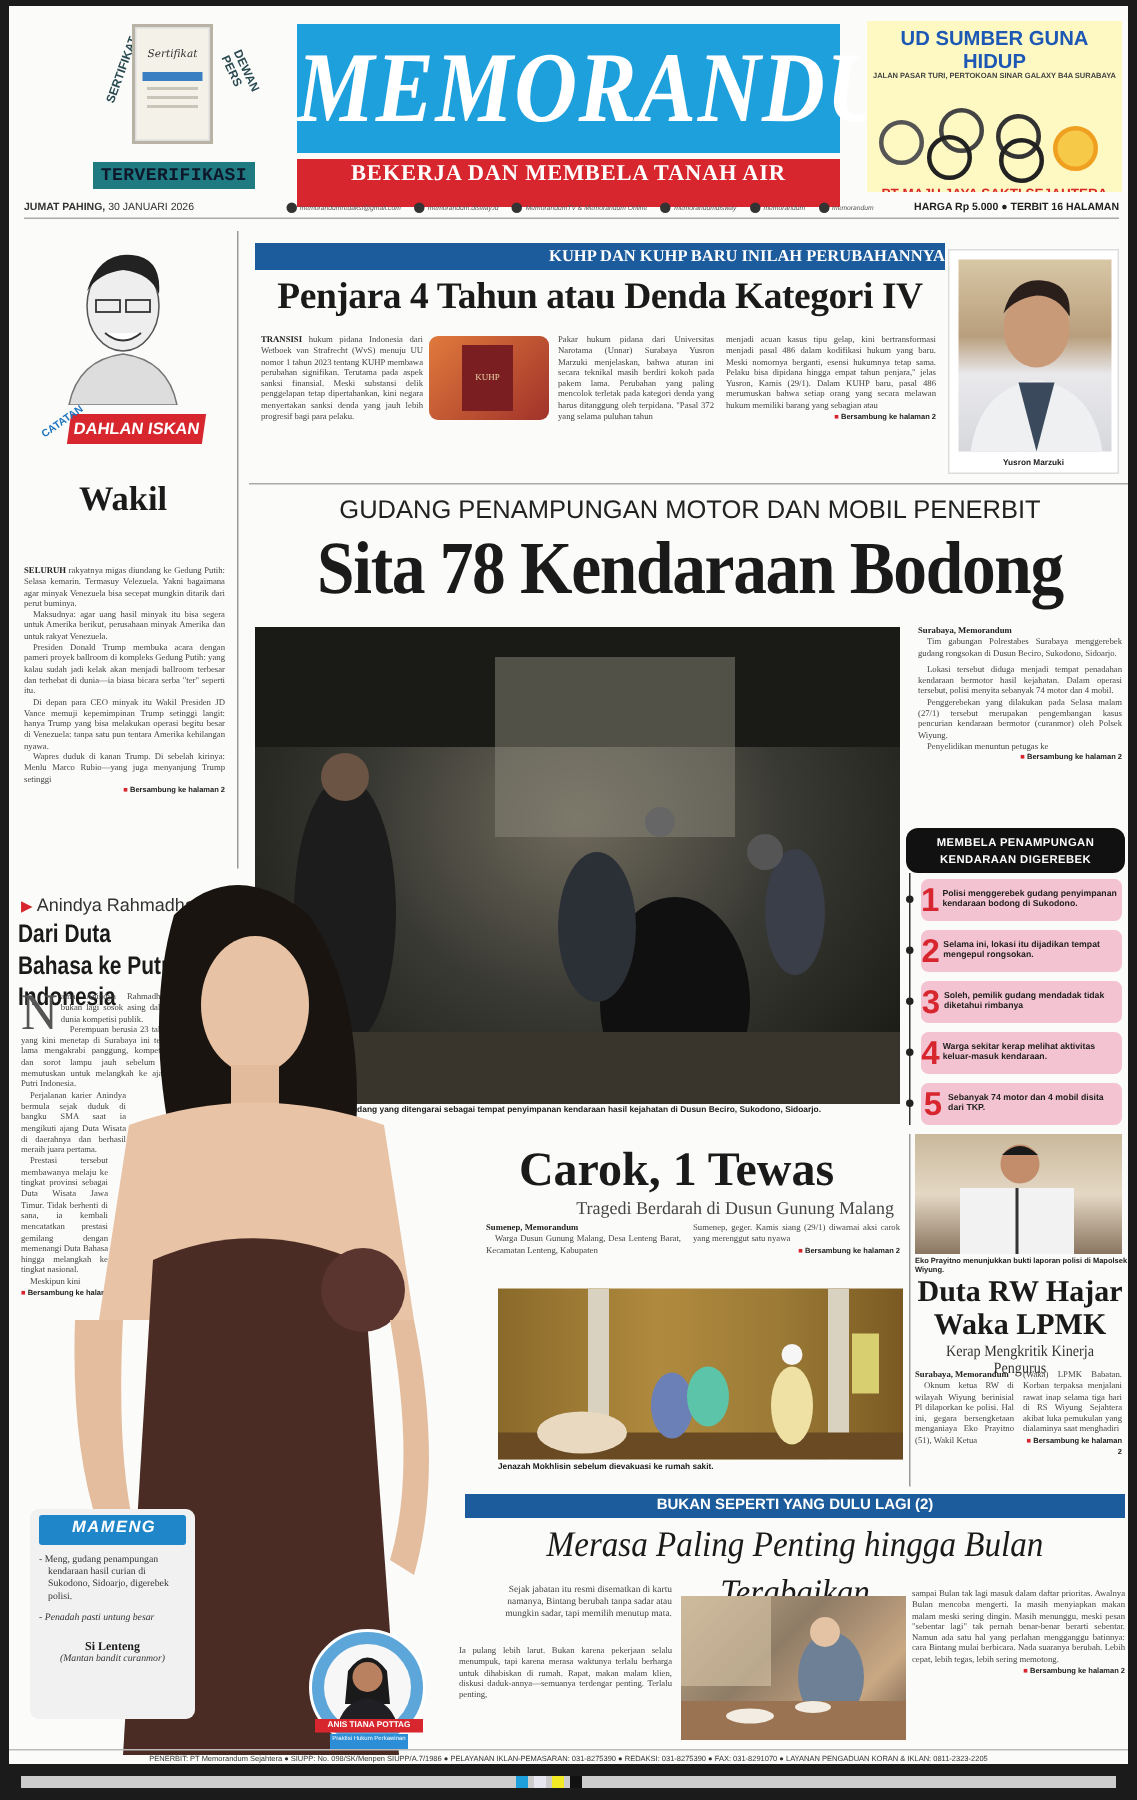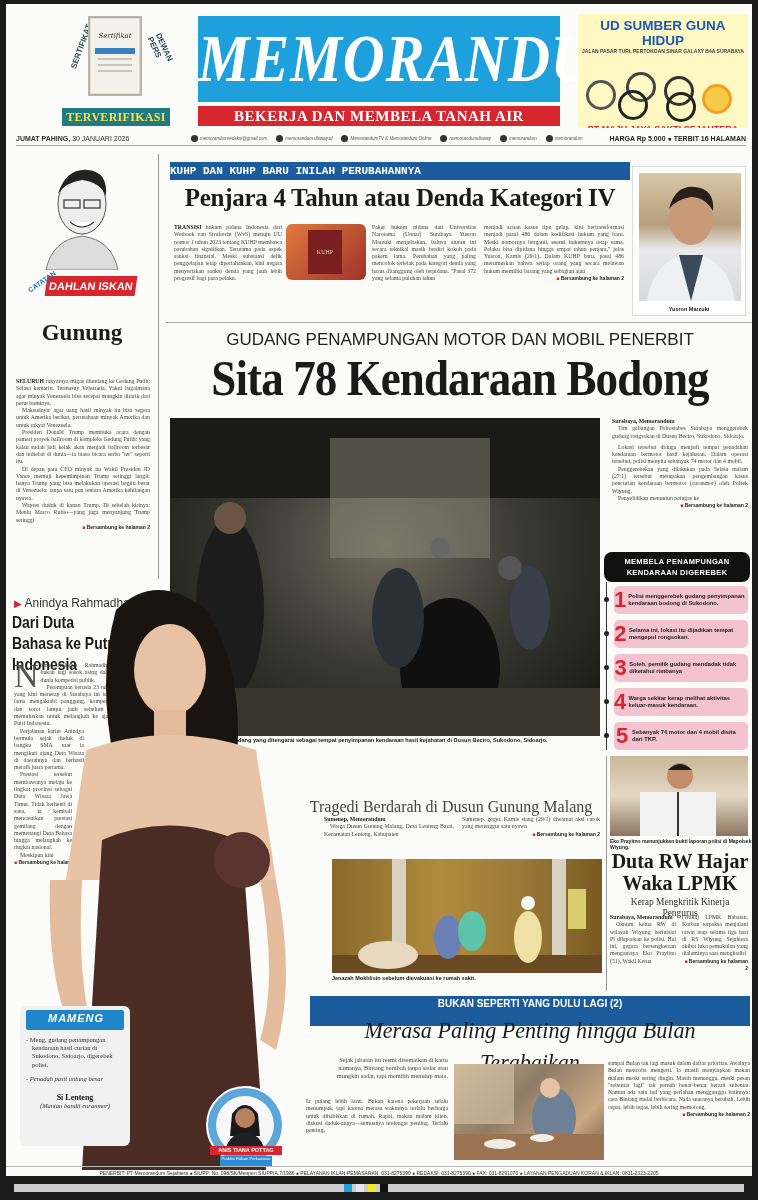--- a/index.html
+++ b/index.html
@@ -7,24 +7,24 @@
 body{font-family:"Liberation Serif",serif;color:#1a1a1a;position:relative}
 .page{position:absolute;left:6px;top:4px;width:746px;height:1172px;background:#fbfbf9;overflow:hidden}
 .abs{position:absolute}
 
 .cert{left:52px;top:8px;width:120px;height:118px}
 .cert-doc{position:absolute;left:16px;top:4px;width:54px;height:80px;background:#f4f1e8;border:2px solid #b8b3a5;box-shadow:0 0 0 1px #ddd inset}
 .cert-doc .t{font-family:"DejaVu Serif",serif;font-style:italic;font-size:7px;text-align:center;margin-top:14px;color:#333}
 .cert-doc .bar{margin:8px 5px 0;height:6px;background:#3a7fc2}
 .cert-doc .ln{margin:4px 8px 0;height:2px;background:#c9c5b9}
 .cert-arc{position:absolute;font-family:"Liberation Sans",sans-serif;font-weight:bold;font-size:8px;color:#2a4a52}
-.cert-ribbon{position:absolute;left:4px;top:96px;width:108px;height:18px;background:#1f7a82;color:#fde047;font-family:Liberation Serif, serif;font-weight:bold;font-size:12px;text-align:center;line-height:18px;letter-spacing:.3px}
+.cert-ribbon{position:absolute;left:4px;top:96px;width:108px;height:18px;background:#1f7a82;color:#0f172a;font-family:Liberation Mono, monospace;font-weight:bold;font-size:12px;text-align:center;line-height:18px;letter-spacing:.3px}
 .logo{left:192px;top:12px;width:362px;height:86px;background:#1ea0dc}
 .logo span{display:block;text-align:center;font-family:"Liberation Serif",serif;font-style:italic;font-weight:bold;color:#fff;font-size:58px;line-height:86px;letter-spacing:1px;transform:scaleY(1.15)}
-.tagline{left:192px;top:102px;width:362px;height:20px;background:#d8262e;color:#fff;text-align:center;font-weight:bold;font-size:15px;line-height:20px;letter-spacing:.5px}
+.tagline{left:192px;top:102px;width:362px;height:32px;background:#d8262e;color:#fff;text-align:center;font-weight:bold;font-size:15px;line-height:20px;letter-spacing:.5px}
 .ad{left:572px;top:10px;width:170px;height:114px;background:#fef9c3;overflow:hidden}
 .ad .h{font-family:"Liberation Sans",sans-serif;font-weight:900;color:#1d58b5;font-size:13.5px;text-align:center;margin-top:4px}
 .ad .s{font-family:"Liberation Sans",sans-serif;font-size:5px;font-weight:bold;text-align:center;color:#444}
 .ad .bikes{position:relative;height:70px}
 .wheel{position:absolute;border-radius:50%;border:3px solid #333;width:30px;height:30px}
 .ad .f{font-family:"Liberation Sans",sans-serif;font-weight:bold;color:#d8262e;font-size:9px;text-align:center}
 .infobar{left:10px;top:128px;width:730px;height:14px;font-family:"Liberation Sans",sans-serif;font-size:6px;color:#333;display:flex;align-items:center;border-bottom:1px solid #aaa}
 .infobar .date{font-size:7px;width:148px}
 .infobar .date b{font-weight:bold}
 .social{display:flex;gap:9px;flex:1;justify-content:center}
@@ -42,42 +42,42 @@
 .bodytext{font-size:5.8px;line-height:7.3px;color:#444;text-align:justify}
 .bodytext p{text-indent:6px}
 .lead{font-weight:bold;color:#222}
 .cont{font-family:"Liberation Sans",sans-serif;font-weight:bold;font-size:5px;text-align:right;color:#222}
 .cont:before{content:"■ ";color:#d8262e}
 .anin-kicker{left:8px;top:446px;font-family:"Liberation Sans",sans-serif;font-size:12px;color:#333}
 .anin-kicker:before{content:"▶ ";color:#d8262e;font-size:10px}
 .anin-title{left:6px;top:462px;width:130px;font-family:"Liberation Sans",sans-serif;font-weight:bold;font-size:17px;line-height:21px;transform:scaleX(.82);transform-origin:left}
 .dropcap{float:left;font-size:34px;line-height:28px;margin-right:2px;color:#555}
 
-.kicker-bar{left:164px;top:158px;width:460px;height:18px;background:#1c5c9c;color:#fff;font-family:Liberation Mono, monospace;font-weight:bold;font-size:11px;text-align:left;line-height:18px}
+.kicker-bar{left:164px;top:158px;width:460px;height:18px;background:#1c5c9c;color:#fff;font-family:Liberation Serif, serif;font-weight:bold;font-size:11px;text-align:right;line-height:18px}
 .h-penjara{left:164px;top:180px;width:460px;text-align:center;font-size:25px;font-weight:bold;letter-spacing:-.3px}
 .kuhp-img{left:280px;top:220px;width:80px;height:56px;background:linear-gradient(135deg,#e07a3c,#a1322a);border-radius:6px}
 .kuhp-img .book{position:absolute;left:22px;top:6px;width:34px;height:44px;background:#7a1e22;color:#e8cfa3;font-size:6px;text-align:center;line-height:44px}
 .yusron{left:626px;top:162px;width:114px;height:150px;background:#fff;border:1px solid #ddd}
 .yusron .ph{position:absolute;left:6px;top:6px;width:102px;height:128px;background:linear-gradient(#d8c7a5,#b89e7c 40%,#e9e9ec 60%,#d7d8dc)}
 .yusron .cap{position:absolute;bottom:3px;width:100%;text-align:center;font-family:"Liberation Sans",sans-serif;font-size:5.5px;font-weight:bold}
 .hrule{position:absolute;height:1px;background:#aaa}
 .gudang-kicker{left:164px;top:326px;width:580px;text-align:center;font-family:"Liberation Sans",sans-serif;font-size:17px;color:#222}
 .h-sita{left:164px;top:344px;width:580px;text-align:center;font-weight:bold;font-size:50px;line-height:60px;letter-spacing:-1px;transform:scaleX(.9)}
 .mainphoto{left:164px;top:414px;width:430px;height:318px;background:radial-gradient(ellipse at 50% 40%,#6f6a5c 0%,#3a3a34 45%,#15150f 100%);overflow:hidden}
 .maincap{left:164px;top:733px;width:430px;font-family:"Liberation Sans",sans-serif;font-size:5.6px;font-weight:bold;line-height:7px;color:#222}
 .sbycol{left:606px;top:414px;width:136px}
 .timeline{left:598px;top:548px;width:146px;height:200px}
 .tl-head{position:absolute;left:0;top:0;width:146px;height:30px;background:#111;border-radius:8px;color:#fff;font-family:"Liberation Sans",sans-serif;font-weight:bold;font-size:7.5px;text-align:center;line-height:11px;padding-top:4px;letter-spacing:.3px}
 .tl-line{position:absolute;left:2px;top:30px;width:1px;height:168px;background:#333}
 .tl-item{position:absolute;left:10px;width:134px;height:28px;background:#f4c3d1;border-radius:5px;display:flex;align-items:center}
 .tl-item .n{font-family:"Liberation Sans",sans-serif;font-weight:bold;font-size:22px;color:#d8262e;width:18px;text-align:center}
 .tl-item .t{font-family:"Liberation Sans",sans-serif;font-weight:bold;font-size:5.8px;line-height:7px;color:#222;padding-left:2px}
 .tl-dot{position:absolute;left:0;width:5px;height:5px;border-radius:50%;background:#222}
 .h-carok{left:300px;top:758px;width:290px;text-align:center;font-weight:bold;font-size:32px;line-height:34px}
-.sub-carok{left:300px;top:794px;width:290px;text-align:center;font-size:16px;color:#444}
+.sub-carok{left:300px;top:794px;width:290px;text-align:right;font-size:12px;color:#444}
 .carok-photo{left:326px;top:855px;width:270px;height:114px;background:linear-gradient(90deg,#8a6a2a,#b08a3e 40%,#9b7a36 70%,#7a5a22)}
 .carok-cap{left:326px;top:971px;font-family:"Liberation Sans",sans-serif;font-weight:bold;font-size:5.5px}
 .vrule2{position:absolute;left:600px;top:752px;width:1px;height:235px;background:#999}
 .rw-photo{left:604px;top:752px;width:138px;height:80px;background:linear-gradient(#c9b89b,#e4d8c4 50%,#8a7560)}
 .rw-cap{left:604px;top:834px;font-family:"Liberation Sans",sans-serif;font-weight:bold;font-size:5px}
 .h-rw{left:604px;top:846px;width:140px;text-align:center;font-weight:bold;font-size:20px;line-height:22px}
 .sub-rw{left:604px;top:892px;width:140px;text-align:center;font-size:10.5px;color:#333;transform:scaleX(.9)}
 
 .model{left:40px;top:576px;width:258px;height:590px}
 
@@ -86,21 +86,21 @@
 .mameng li{list-style:none;font-size:6.5px;line-height:8.2px;color:#333;margin-top:6px;padding-left:6px;text-indent:-6px}
 .mameng li:before{content:"- "}
 .mameng .sig{text-align:center;font-size:8px;font-weight:bold;margin-top:10px}
 .mameng .sub{text-align:center;font-size:6.5px;font-style:italic;color:#333}
 .anis{left:192px;top:1082px;width:96px;height:80px}
 .anis .ring{position:absolute;left:8px;top:0;width:78px;height:78px;border-radius:50%;background:#5da6d9;border:2px solid #fff}
 .anis .inner{position:absolute;left:18px;top:10px;width:58px;height:58px;border-radius:50%;background:#f7f7f7}
 .anis .name{position:absolute;left:12px;top:60px;width:72px;height:9px;background:#d8262e;color:#fff;font-family:"Liberation Sans",sans-serif;font-weight:bold;font-size:5.5px;text-align:center;line-height:9px}
 .anis .role{position:absolute;left:22px;top:70px;width:52px;height:10px;background:#2c8ed6;color:#fff;font-family:"Liberation Sans",sans-serif;font-size:4px;text-align:center;line-height:5px}
 
-.bulan-bar{left:304px;top:992px;width:440px;height:30px;background:#1c5c9c;color:#fff;font-family:"Liberation Sans",sans-serif;font-weight:bold;font-size:10px;text-align:center;line-height:16px}
+.bulan-bar{left:304px;top:992px;width:440px;height:16px;background:#1c5c9c;color:#fff;font-family:"Liberation Sans",sans-serif;font-weight:bold;font-size:10px;text-align:center;line-height:16px}
 .h-bulan{left:304px;top:1010px;width:440px;text-align:center;font-style:italic;font-size:24px;line-height:32px;transform:scaleX(.92)}
 .bulan-img{left:448px;top:1060px;width:150px;height:96px;background:linear-gradient(135deg,#bfa98a,#8f7c66 40%,#caa884 75%,#6e5a46)}
 .footer{left:0;top:1162px;width:746px;height:12px;border-top:1px solid #bbb;font-family:"Liberation Sans",sans-serif;font-size:5px;text-align:center;line-height:12px;color:#333}
 .colorbar{position:absolute;left:0;top:1178px;width:758px;height:22px;background:#1b1b1b}
 .colorbar .strip{position:absolute;left:14px;top:6px;width:730px;height:8px;background:#ccc}
 .swatch{position:absolute;top:6px;width:8px;height:8px}
 </style>
 </head>
 <body>
 
@@ -178,21 +178,21 @@
         <rect x="58" y="40" width="16" height="8" fill="none" stroke="#333" stroke-width="1.2"></rect>
         <path d="M44 62 Q56 72 68 62" fill="#fff" stroke="#333" stroke-width="1.2"></path>
         <path d="M20 110 Q26 80 56 76 Q86 80 92 110Z" fill="#ddd" stroke="#777"></path>
       </svg>
     </div>
     <div class="abs catatan">
       <div class="red">DAHLAN ISKAN</div>
       <div class="blue">CATATAN</div>
     </div>
     <div class="abs venez">
-      <div>Gunung</div>
+      <div>Wakil</div>
     </div>
     <div class="abs bodytext" style="left:10px;top:228px;width:134px">
       <p style="text-indent:0"><span class="lead">SELURUH</span> <span>rakyatnya migas diundang ke Gedung Putih: Selasa kemarin. Termasuy Velezuela. Yakni bagaimana agar minyak Venezuela bisa secepat mungkin ditarik dari perut buminya.</span></p>
       <p>Maksudnya: agar uang hasil minyak itu bisa segera untuk Amerika berikut, perusahaan minyak Amerika dan untuk rakyat Venezuela.</p>
       <p>Presiden Donald Trump membuka acara dengan pameri proyek ballroom di kompleks Gedung Putih: yang kalau sudah jadi kelak akan menjadi ballroom terbesar dan terhebat di dunia—ia biasa bicara serba "ter" seperti itu.</p>
       <p>Di depan para CEO minyak itu Wakil Presiden JD Vance memuji kepemimpinan Trump setinggi langit: hanya Trump yang bisa melakukan operasi begitu besar di Venezuela: tanpa satu pun tentara Amerika kehilangan nyawa.</p>
       <p>Wapres duduk di kanan Trump. Di sebelah kirinya: Menlu Marco Rubio—yang juga menyanjung Trump setinggi</p>
       <div class="cont">Bersambung ke halaman 2</div>
     </div>
 
@@ -296,20 +296,21 @@
       <ellipse cx="124" cy="90" rx="36" ry="46" fill="#e7c2a4"></ellipse>
       <rect x="108" y="130" width="32" height="30" fill="#e2bb9c"></rect>
       <path d="M40 170 Q124 140 210 170 L230 300 L20 300Z" fill="#e8c3a6"></path>
       <path d="M56 260 Q124 230 196 262 L220 590 L36 590Z" fill="#4a2c25"></path>
       <circle cx="196" cy="280" r="28" fill="#5a3530"></circle>
       <path d="M4 300 Q0 420 40 480 L54 470 Q30 420 36 300Z" fill="#e3bd9e"></path>
       <path d="M230 300 Q250 400 230 470 L214 460 Q232 400 214 300Z" fill="#e3bd9e"></path>
     </svg>
   </div>
 
+  <div class="abs h-carok">Carok, 1 Tewas</div>
   <div class="abs sub-carok">Tragedi Berdarah di Dusun Gunung Malang</div>
   <div class="abs bodytext" style="left:318px;top:812px;width:130px">
     <div class="lead">Sumenep, Memorandum</div>
     <p>Warga Dusun Gunung Malang, Desa Lenteng Barat, Kecamatan Lenteng, Kabupaten</p>
   </div>
   <div class="abs bodytext" style="left:456px;top:812px;width:138px">
     <span>Sumenep, geger. Kamis siang (29/1) diwarnai aksi carok yang merenggut satu nyawa</span>
     <div class="cont">Bersambung ke halaman 2</div>
   </div>
   <div class="abs carok-photo">

